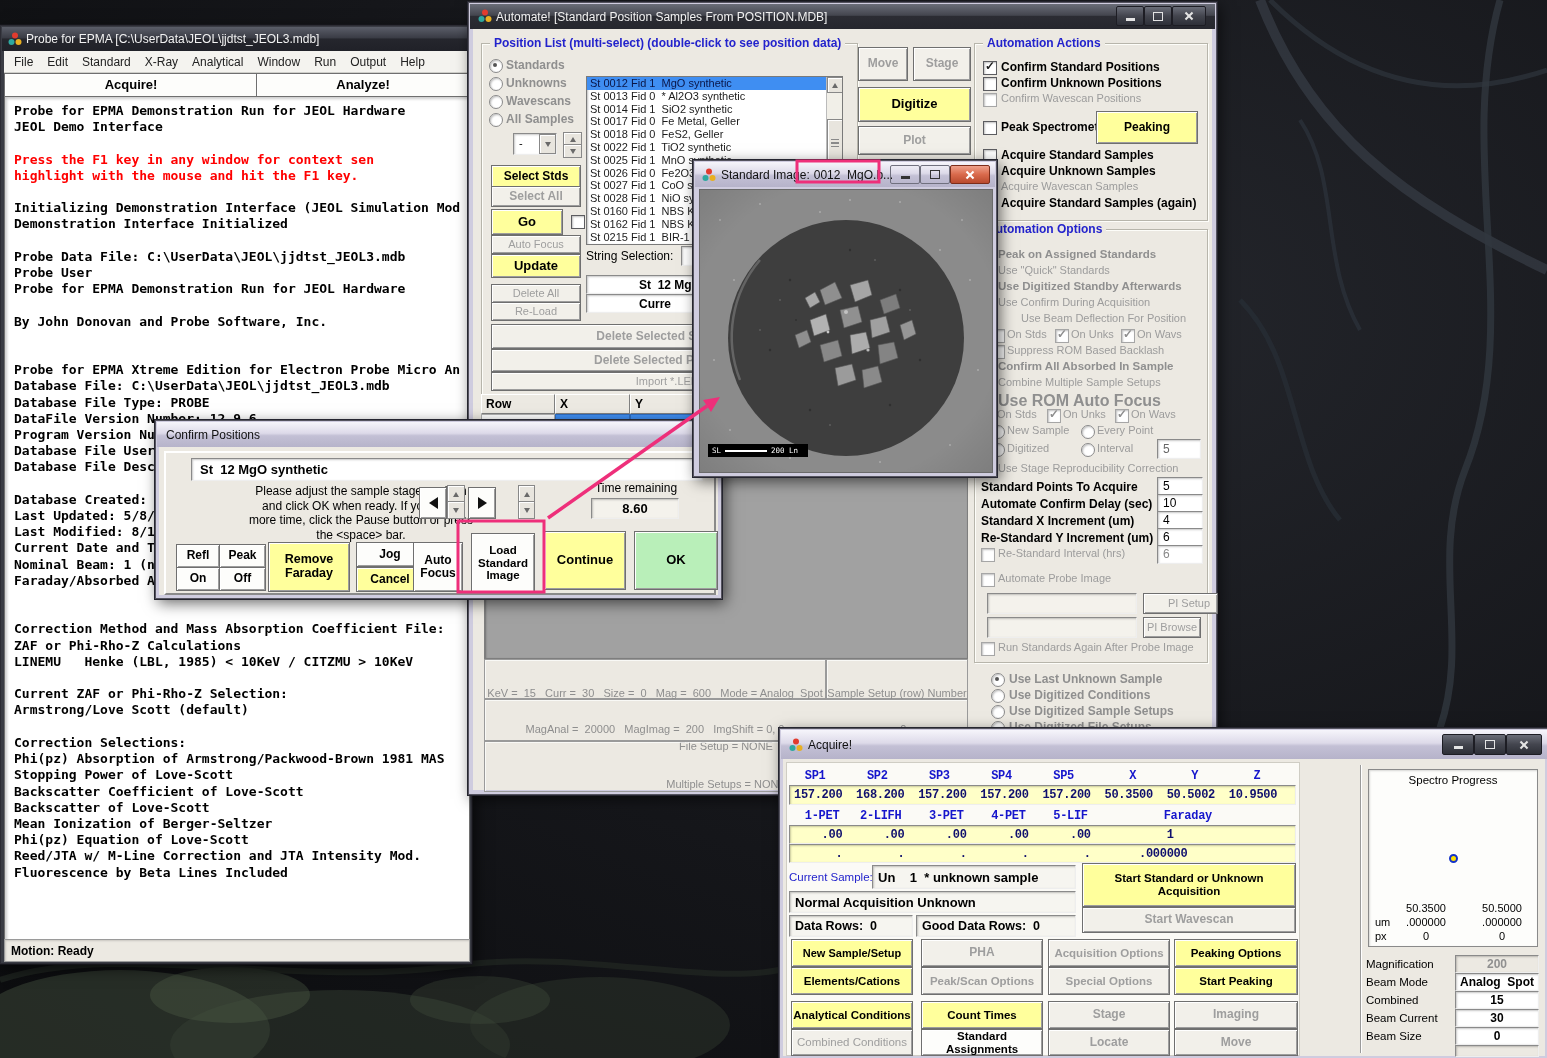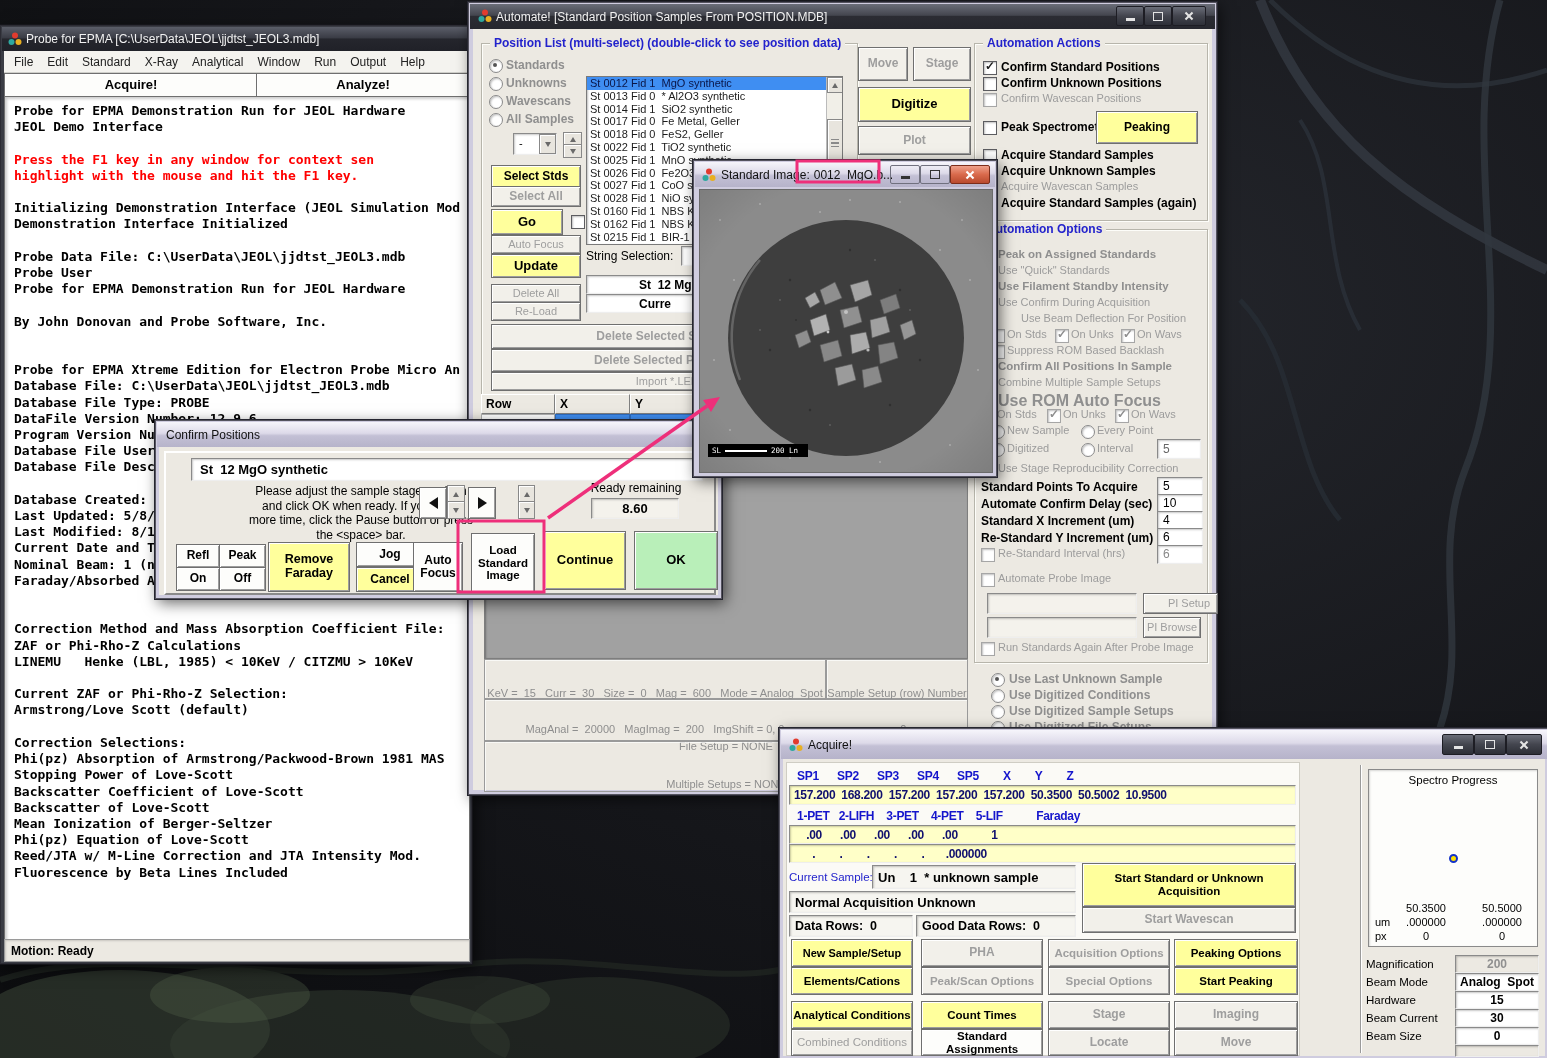--- a/index.html
+++ b/index.html
@@ -54,21 +54,21 @@
   .cb.dim.on::after{color:#8e8e8e;}
   .rd{position:absolute;width:12px;height:12px;border-radius:50%;background:#fff;border:1px solid #8a8a8a;box-shadow:inset 1px 1px 2px rgba(0,0,0,.25);}
   .rd.on::after{content:"";position:absolute;left:3px;top:3px;width:4px;height:4px;border-radius:50%;background:#555;}
   .tri-u{width:0;height:0;border-left:3px solid transparent;border-right:3px solid transparent;border-bottom:5px solid #6a6a6a;}
   .tri-d{width:0;height:0;border-left:3px solid transparent;border-right:3px solid transparent;border-top:5px solid #6a6a6a;}
   .tri-l{width:0;height:0;border-top:6px solid transparent;border-bottom:6px solid transparent;border-right:9px solid #111;}
   .tri-r{width:0;height:0;border-top:6px solid transparent;border-bottom:6px solid transparent;border-left:9px solid #111;}
   .listbox{background:#fff;border:1px solid #7a7a7a;box-shadow:inset 1px 1px 2px rgba(0,0,0,.25);overflow:hidden;}
   .lrow{height:12.8px;line-height:12.8px;font-size:11px;padding-left:3px;white-space:pre;color:#1c1c1c;}
   .lrow.sel{background:#3f8ef2;color:#0a1648;}
-  .mono{font-family:Liberation Sans, sans-serif;}
+  .mono{font-family:Liberation Mono, monospace;}
   pre.log{margin:0;position:absolute;font-family:"DejaVu Sans Mono",monospace;font-size:13px;line-height:16.2px;font-weight:bold;color:#000;white-space:pre;}
   .mitem{font-size:12px;color:#222;}
   .infobox{position:absolute;border:1px solid #9a9a9a;box-shadow:inset 1px 1px 0 rgba(255,255,255,.7);color:#8e8e8e;font-size:11px;text-align:center;white-space:pre;}
   .vsb{position:absolute;right:0;top:0;bottom:0;width:15px;background:#f1efe8;border-left:1px solid #bbb;}
   .sbbtn{position:absolute;left:0;width:14px;height:14px;background:#e8e5de;border:1px solid #888;
      box-shadow:inset 1px 1px 0 #fff;display:flex;align-items:center;justify-content:center;}
   .grip{width:8px;height:1.5px;background:#8a8a8a;margin:1px 0;}
   .spinbtn{position:absolute;background:#e8e5de;border:1px solid #888;box-shadow:inset 1px 1px 0 #fff;display:flex;align-items:center;justify-content:center;}
 </style>
 </head>
@@ -312,35 +312,35 @@
   <div class="lbl b" style="left:532px;top:193px;">Acquire Standard Samples (again)</div>
 
   <div class="gb" style="left:505px;top:226px;width:232px;height:432px;">
     <span class="leg">Automation Options</span>
   </div>
   <div class="cb dim" style="left:512px;top:246px;"></div>
   <div class="lbl dimtb" style="left:529px;top:245px;font-size:11.5px;">Peak on Assigned Standards</div>
   <div class="cb dim" style="left:512px;top:262px;"></div>
   <div class="lbl dimt" style="left:529px;top:261px;font-size:11px;">Use "Quick" Standards</div>
   <div class="cb dim" style="left:512px;top:278px;"></div>
-  <div class="lbl dimtb" style="left:529px;top:277px;font-size:11.5px;">Use Filament Standby Intensity</div>
+  <div class="lbl dimtb" style="left:529px;top:277px;font-size:11.5px;">Use Digitized Standby Afterwards</div>
   <div class="cb dim" style="left:512px;top:294px;"></div>
   <div class="lbl dimt" style="left:529px;top:293px;font-size:11px;">Use Confirm During Acquisition</div>
   <div class="cb dim" style="left:512px;top:310px;"></div>
   <div class="lbl dimt" style="left:529px;top:309px;font-size:11px;padding-left:23px;">Use Beam Deflection For Position</div>
   <div class="cb dim" style="left:522px;top:326px;"></div>
   <div class="lbl dimt" style="left:538px;top:325px;font-size:11px;">On Stds</div>
   <div class="cb dim on" style="left:586px;top:326px;"></div>
   <div class="lbl dimt" style="left:602px;top:325px;font-size:11px;">On Unks</div>
   <div class="cb dim on" style="left:652px;top:326px;"></div>
   <div class="lbl dimt" style="left:668px;top:325px;font-size:11px;">On Wavs</div>
   <div class="cb dim" style="left:522px;top:342px;"></div>
   <div class="lbl dimt" style="left:538px;top:341px;font-size:11px;">Suppress ROM Based Backlash</div>
   <div class="cb dim" style="left:512px;top:358px;"></div>
-  <div class="lbl dimtb" style="left:529px;top:357px;font-size:11.5px;">Confirm All Positions In Sample</div>
+  <div class="lbl dimtb" style="left:529px;top:357px;font-size:11.5px;">Confirm All Absorbed In Sample</div>
   <div class="cb dim" style="left:512px;top:374px;"></div>
   <div class="lbl dimt" style="left:529px;top:373px;font-size:11px;">Combine Multiple Sample Setups</div>
   <div class="cb dim on" style="left:512px;top:390px;"></div>
   <div class="lbl dimtb" style="left:529px;top:389px;font-size:16px;">Use ROM Auto Focus</div>
   <div class="cb dim on" style="left:512px;top:406px;"></div>
   <div class="lbl dimt" style="left:528px;top:405px;font-size:11px;">On Stds</div>
   <div class="cb dim on" style="left:578px;top:406px;"></div>
   <div class="lbl dimt" style="left:594px;top:405px;font-size:11px;">On Unks</div>
   <div class="cb dim on" style="left:646px;top:406px;"></div>
   <div class="lbl dimt" style="left:662px;top:405px;font-size:11px;">On Wavs</div>
@@ -423,21 +423,21 @@
     </div>
   <div class="btn white" style="left:312px;top:66px;width:26px;height:30px;">
       <div class="tri-r"></div>
     </div>
   <div class="spinbtn" style="left:362px;top:64px;width:15px;height:16px;">
       <div class="tri-u"></div>
     </div>
   <div class="spinbtn" style="left:362px;top:80px;width:15px;height:16px;">
       <div class="tri-d"></div>
     </div>
-  <div class="lbl" style="left:420px;top:60px;width:120px;text-align:center;">Ready remaining</div>
+  <div class="lbl" style="left:420px;top:60px;width:120px;text-align:center;">Time remaining</div>
   <div class="sunk" style="left:435px;top:77px;width:86px;height:19px;background:#f4f2ec;">
     <span class="b" style="position:absolute;left:0;right:0;top:2px;font-size:13px;text-align:center;">8.60</span>
   </div>
   <div class="btn white" style="left:20px;top:123px;width:42px;height:22px;">Refl</div>
   <div class="btn white" style="left:63px;top:123px;width:45px;height:22px;">Peak</div>
   <div class="btn white" style="left:20px;top:146px;width:42px;height:22px;">On</div>
   <div class="btn white" style="left:63px;top:146px;width:45px;height:22px;">Off</div>
   <div class="btn y" style="left:112px;top:121px;width:80px;height:48px;font-size:12.5px;">Remove Faraday</div>
   <div class="btn white" style="left:200px;top:121px;width:66px;height:23px;">Jog</div>
   <div class="btn y" style="left:200px;top:146px;width:66px;height:23px;">Cancel</div>
@@ -621,21 +621,21 @@
     <div class="abs" style="left:98px;top:160px;width:70px;text-align:center;font-size:11px;">0</div>
   </div>
   <div class="abs" style="left:586px;top:229px;font-size:11.5px;">Magnification</div>
   <div class="sunk" style="left:675px;top:226px;width:82px;height:16px;background:#ece9e2;">
     <span style="position:absolute;left:0;right:0;top:1px;text-align:center;font-size:12px;font-weight:bold;color:#909090;">200</span>
   </div>
   <div class="abs" style="left:586px;top:247px;font-size:11.5px;">Beam Mode</div>
   <div class="sunk" style="left:675px;top:244px;width:82px;height:16px;">
     <span class="b" style="position:absolute;left:0;right:0;top:1px;text-align:center;font-size:12px;white-space:pre;">Analog  Spot</span>
   </div>
-  <div class="abs" style="left:586px;top:265px;font-size:11.5px;">Hardware</div>
+  <div class="abs" style="left:586px;top:265px;font-size:11.5px;">Combined</div>
   <div class="sunk" style="left:675px;top:262px;width:82px;height:16px;">
     <span class="b" style="position:absolute;left:0;right:0;top:1px;text-align:center;font-size:12px;">15</span>
   </div>
   <div class="abs" style="left:586px;top:283px;font-size:11.5px;">Beam Current</div>
   <div class="sunk" style="left:675px;top:280px;width:82px;height:16px;">
     <span class="b" style="position:absolute;left:0;right:0;top:1px;text-align:center;font-size:12px;">30</span>
   </div>
   <div class="abs" style="left:586px;top:301px;font-size:11.5px;">Beam Size</div>
   <div class="sunk" style="left:675px;top:298px;width:82px;height:16px;">
     <span class="b" style="position:absolute;left:0;right:0;top:1px;text-align:center;font-size:12px;">0</span>

